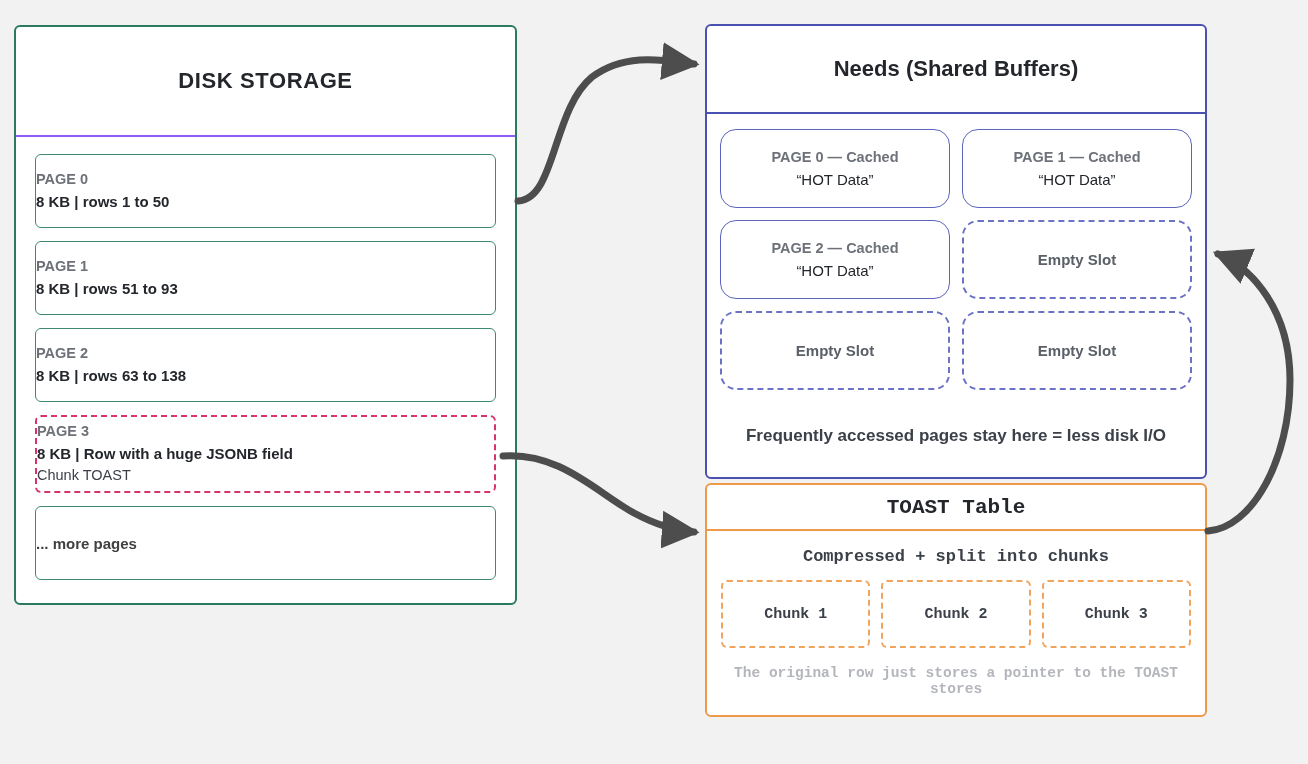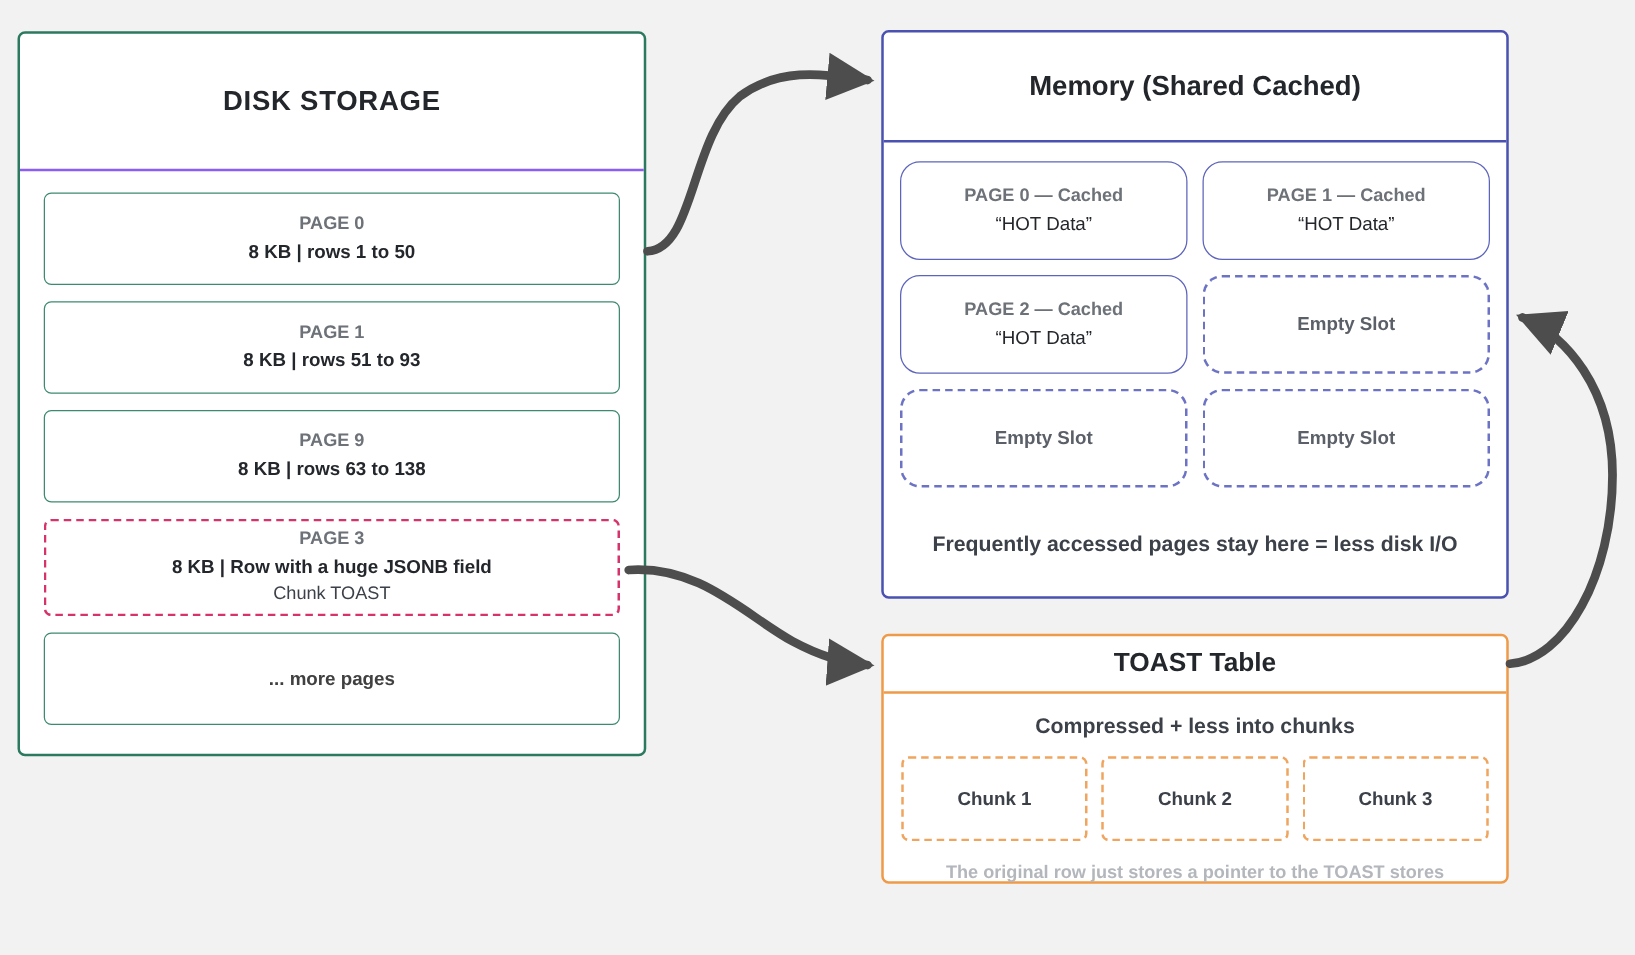--- a/index.html
+++ b/index.html
@@ -72,21 +72,20 @@
     flex-direction: column;
     gap: 13px;
   }
   .page-box {
     box-sizing: border-box;
     border: 1px solid #3d8a71;
     border-radius: 6px;
     height: 74px;
     display: flex;
     flex-direction: column;
-    align-items: center;
     justify-content: center;
     background: #fff;
   }
   .page-box.toast-flag {
     border: 2px dashed #d6336c;
     height: 78px;
   }
   .page-title {
     font-size: 14.5px;
     font-weight: bold;
@@ -167,24 +166,25 @@
     text-align: center;
     font-size: 17px;
     font-weight: bold;
     color: #3c4149;
     margin-top: 36px;
   }
 
   
   #toast-panel {
     left: 705px;
-    top: 507px;
+    top: 483px;
     width: 502px;
-    height: 200px;
+    height: 234px;
     border: 2px solid #ef9a48;
+    font-family: Liberation Mono, monospace;
   }
   #toast-panel .panel-head {
     height: 46px;
     border-bottom: 2px solid #ef9a48;
     font-size: 21px;
   }
   #toast-panel .panel-body {
     padding: 14px 14px 0 14px;
   }
   .toast-sub {
@@ -249,40 +249,40 @@
         <span class="page-title">PAGE 0</span>
         <span class="page-sub">8 KB | rows 1 to 50</span>
       </div>
 
       <div class="page-box">
         <span class="page-title">PAGE 1</span>
         <span class="page-sub">8 KB | rows 51 to 93</span>
       </div>
 
       <div class="page-box">
-        <span class="page-title">PAGE 9</span>
+        <span class="page-title">PAGE 2</span>
         <span class="page-sub">8 KB | rows 63 to 138</span>
       </div>
 
       <div class="page-box toast-flag">
         <span class="page-title">PAGE 3</span>
         <span class="page-sub">8 KB | Row with a huge JSONB field</span>
         <span class="page-note">Chunk TOAST</span>
       </div>
 
       <div class="page-box">
         <span class="page-muted">... more pages</span>
       </div>
 
     </div>
   </section>
 
   <section class="panel" id="memory-panel">
     <div class="panel-head">
-      <span>Memory (Shared Cached)</span>
+      <span>Needs (Shared Buffers)</span>
     </div>
     <div class="panel-body">
       <div class="slot-grid">
 
         <div class="slot cached">
           <span class="slot-title">PAGE 0 — Cached</span>
           <span class="slot-sub">“HOT Data”</span>
         </div>
 
         <div class="slot cached">
@@ -310,21 +310,21 @@
       </div>
       <div class="memory-footer">Frequently accessed pages stay here = less disk I/O</div>
     </div>
   </section>
 
   <section class="panel" id="toast-panel">
     <div class="panel-head">
       <span>TOAST Table</span>
     </div>
     <div class="panel-body">
-      <div class="toast-sub">Compressed + less into chunks</div>
+      <div class="toast-sub">Compressed + split into chunks</div>
       <div class="chunk-grid">
         <div class="chunk">Chunk 1</div>
         <div class="chunk">Chunk 2</div>
         <div class="chunk">Chunk 3</div>
       </div>
       <div class="toast-footer">The original row just stores a pointer to the TOAST stores</div>
     </div>
   </section>
 
 </div>

